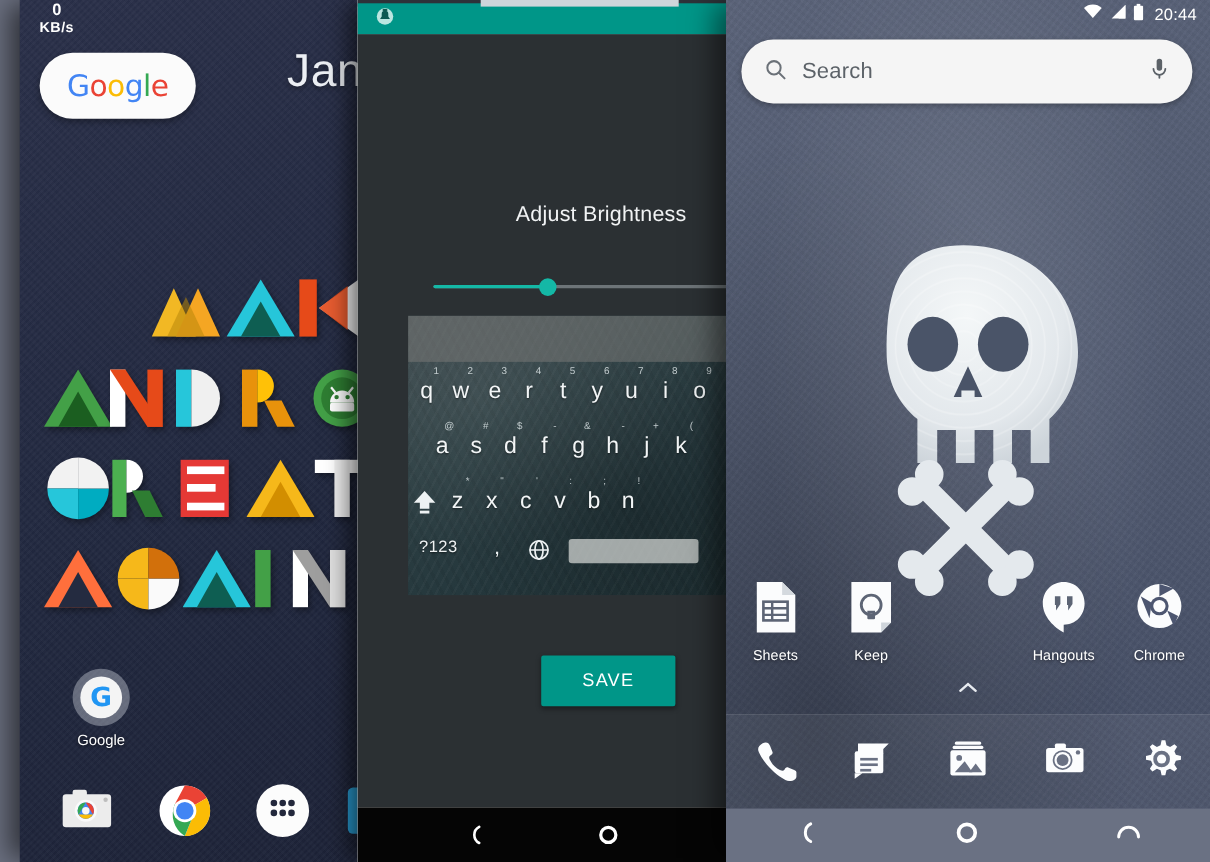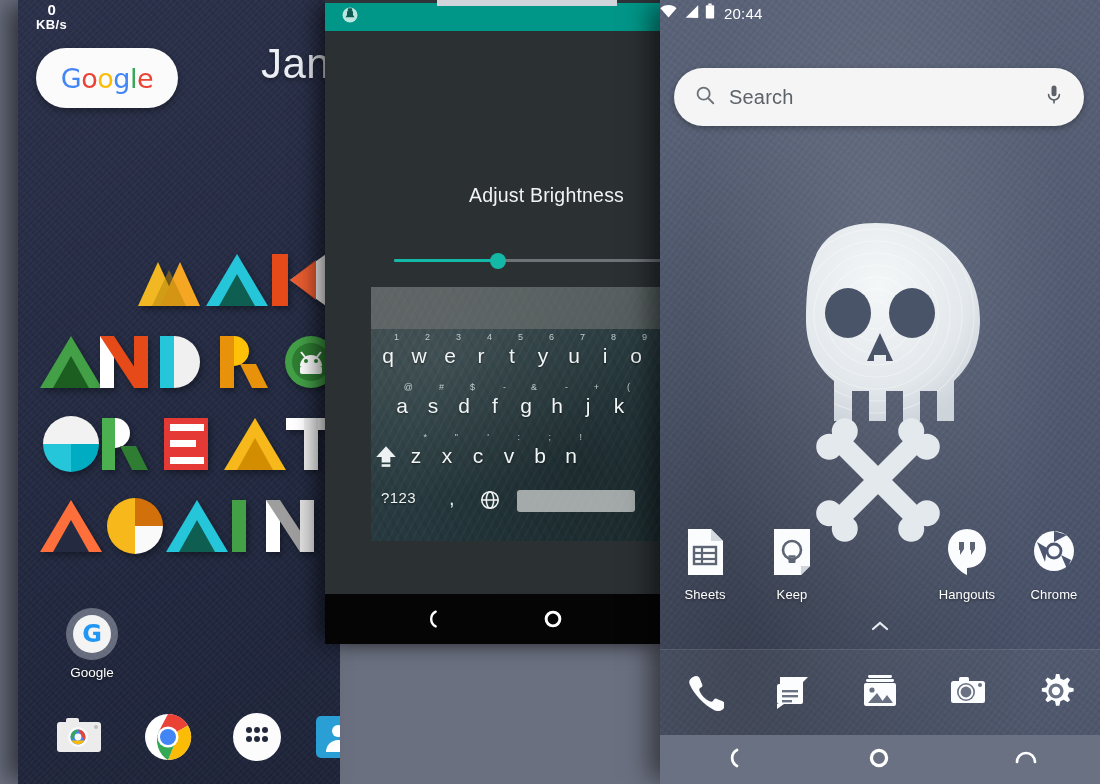--- a/index.html
+++ b/index.html
@@ -57,21 +57,21 @@
   .folderG {
     position:absolute; left:48px; top:608px; width:52px; height:52px; border-radius:50%;
     background:rgba(200,205,215,.42); display:flex;align-items:center;justify-content:center; z-index:5;
   }
   .folderG .inner{ width:38px;height:38px;border-radius:50%;background:#f4f4f4;display:flex;align-items:center;justify-content:center;overflow:hidden;}
   .folderG .ginner{font-size:24px;font-weight:700;color:#2196F3;font-family:"DejaVu Sans",sans-serif;line-height:1;}
   .folderLbl{ position:absolute; left:28px; top:665px; width:92px; text-align:center; color:#fff; font-size:13.5px; z-index:5; text-shadow:0 1px 3px rgba(0,0,0,.7);}
 
   
   #panel-mid {
-    position:absolute; left:325px; top:0; width:338px; height:644px;
+    position:absolute; left:325px; top:0; width:338px; height:784px;
     background:#e5e5e5; overflow:hidden; z-index:2;
     box-shadow:-12px 0 20px -3px rgba(0,0,0,.55), 12px 0 20px -3px rgba(0,0,0,.45);
   }
   .mid-statusstrip{ position:absolute; left:0; top:0; width:338px; height:6px; background:#2d3339; }
   .mid-toolbar {
     position:absolute; left:0; top:3px; width:338px; height:28px; background:#009688; z-index:3;
     display:flex; align-items:center; padding-left:16px;
   }
   .mid-white-tab{ position:absolute; left:112px; top:0; width:180px; height:6px; background:#cfd5da; z-index:4;}
   .mid-body{ position:absolute; left:0; top:31px; width:338px; height:703px; background:#2b3033; }
@@ -116,25 +116,25 @@
     box-shadow:-14px 0 24px -4px rgba(0,0,0,.5);
   }
   #panel-right .canvas{position:absolute;inset:0;
     background:
       radial-gradient(ellipse at 50% 38%, rgba(255,255,255,.10), transparent 62%),
       radial-gradient(ellipse at 18% 85%, rgba(0,0,0,.26), transparent 58%),
       repeating-linear-gradient(127deg, rgba(255,255,255,.016) 0 2px, rgba(0,0,0,.022) 2px 5px),
       repeating-linear-gradient(37deg, rgba(255,255,255,.012) 0 3px, rgba(0,0,0,.016) 3px 6px),
       linear-gradient(165deg,#5a6379 0%, #525b72 45%, #434c63 100%);}
   .statusbar-r{position:absolute;left:0;top:0;width:440px;height:26px;display:flex;align-items:center;
-      padding-right:12px;gap:6px;z-index:6;}
+      justify-content:flex-end;padding-right:12px;gap:6px;z-index:6;}
   .statusbar-r .clock{color:#fff;font-size:15px;font-weight:400;letter-spacing:.2px;margin-left:3px;}
   .searchbar{
     position:absolute;left:14px;top:36px;width:410px;height:58px;border-radius:29px;background:#f5f5f5;
-    display:flex;align-items:center;padding:0 20px;z-index:6;box-shadow:0 2px 6px rgba(0,0,0,.3);margin-top:32px;
+    display:flex;align-items:center;padding:0 20px;z-index:6;box-shadow:0 2px 6px rgba(0,0,0,.3);
   }
   .searchbar .ph{flex:1;margin-left:13px;color:#5c6268;font-size:20px;letter-spacing:.2px;}
 
   .skullwrap{position:absolute;left:0;top:215px;width:440px;height:330px;z-index:4;}
   .apps-row{position:absolute;left:0;top:528px;width:440px;height:88px;z-index:6;}
   .app-cell{position:absolute;width:88px;text-align:center;}
   .app-cell .lbl{display:block;margin-top:7px;color:#ffffff;font-size:13px;letter-spacing:.1px;
     text-shadow:0 1px 3px rgba(0,0,0,.55);}
   .drawer-arrow{position:absolute;left:0;top:618px;width:440px;text-align:center;z-index:6;}
   .dock-r{position:absolute;left:0;bottom:49px;width:440px;height:86px;background:rgba(255,255,255,.055);

